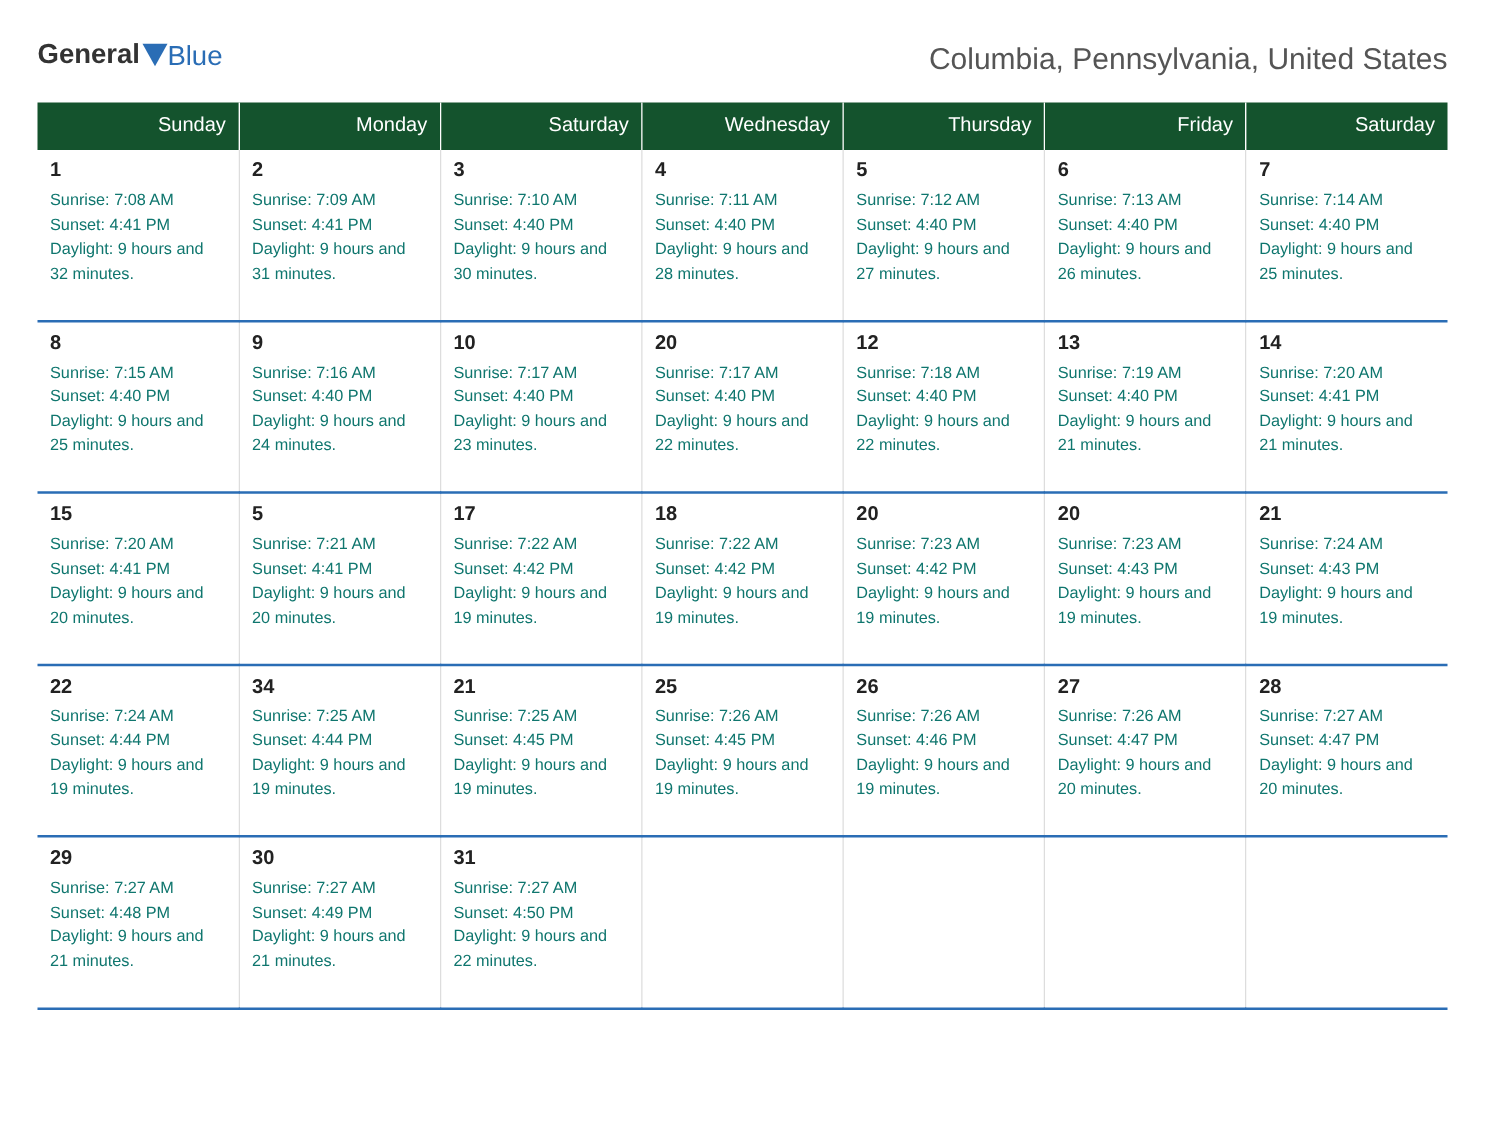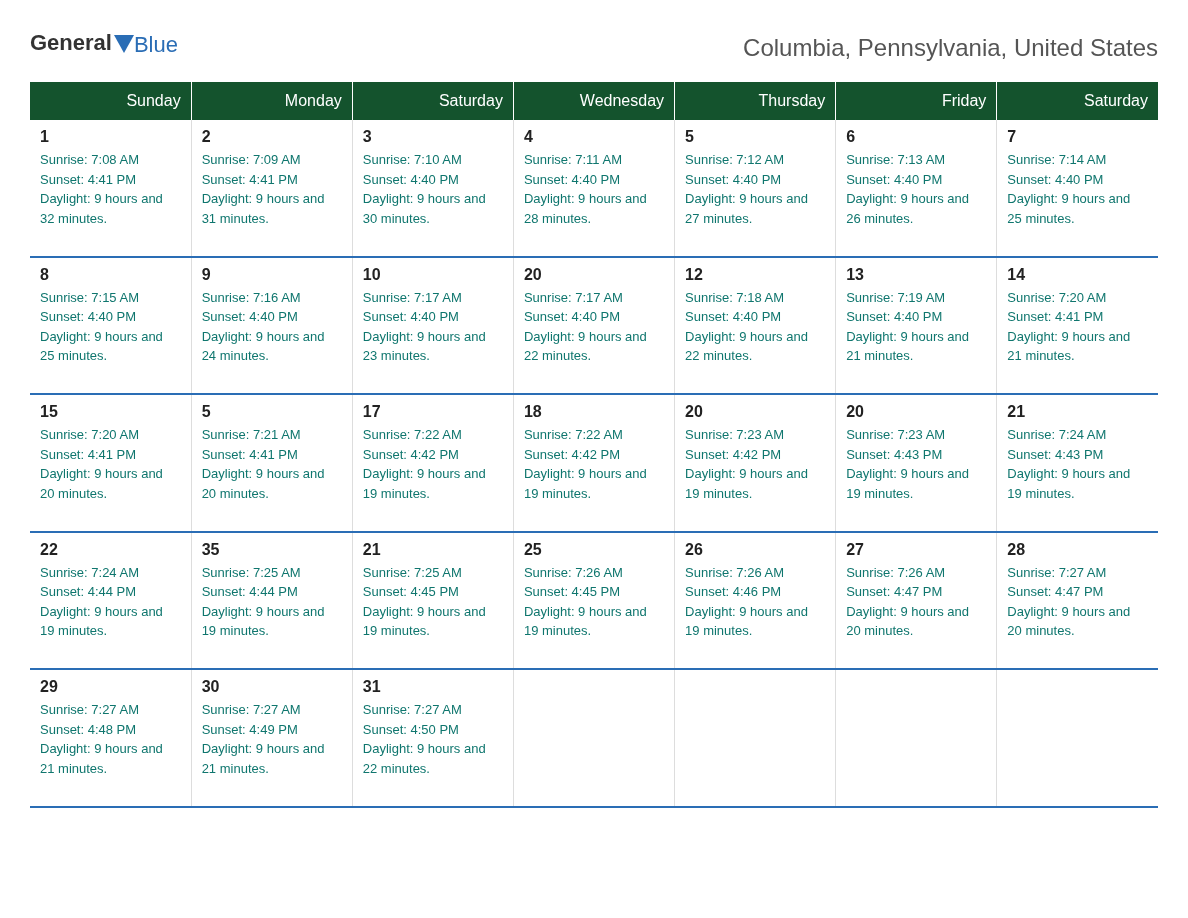--- a/index.html
+++ b/index.html
@@ -335,21 +335,21 @@
         <td>
           <span class="day-number">22</span>
           <div class="day-info">
             Sunrise: 7:24 AM<br>
             Sunset: 4:44 PM<br>
             Daylight: 9 hours and 19 minutes.<br>
             &nbsp;
           </div>
         </td>
         <td>
-          <span class="day-number">35</span>
+          <span class="day-number">34</span>
           <div class="day-info">
             Sunrise: 7:25 AM<br>
             Sunset: 4:44 PM<br>
             Daylight: 9 hours and 19 minutes.<br>
             &nbsp;
           </div>
         </td>
         <td>
           <span class="day-number">21</span>
           <div class="day-info">

